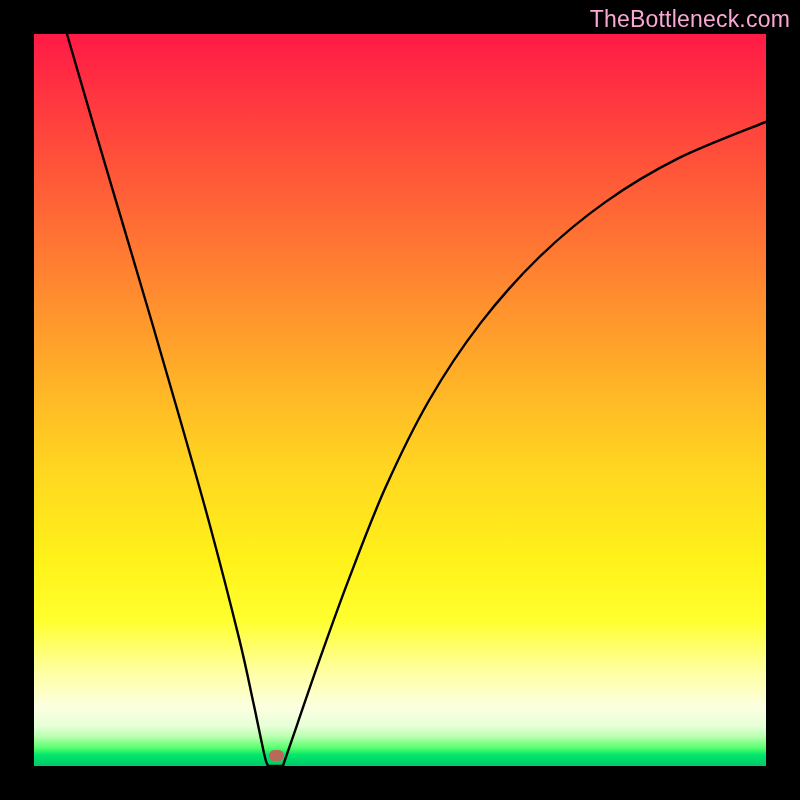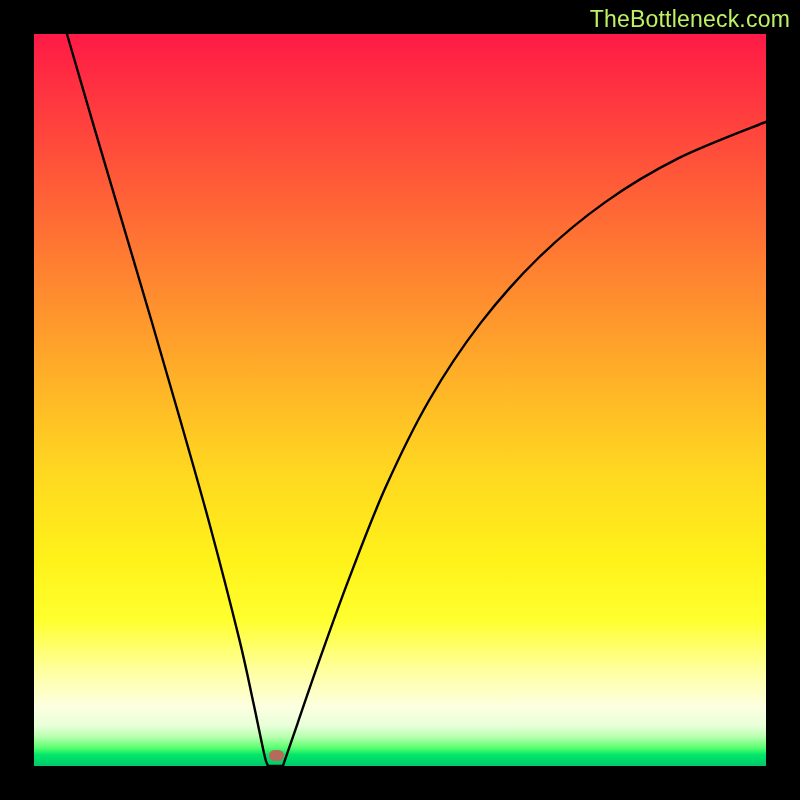--- a/index.html
+++ b/index.html
@@ -56,21 +56,21 @@
     position: absolute;
     width: 15px;
     height: 11px;
     background: #b76a5a;
     border-radius: 6px;
   }
   .watermark {
     position: absolute;
     top: 6px;
     right: 10px;
-    color: #bef264;
+    color: #f9a8d4;
     font-size: 23px;
     font-weight: 400;
     letter-spacing: 0.2px;
   }
 </style>
 </head>
 <body>
 
 <div class="frame">
   <div class="plot">

